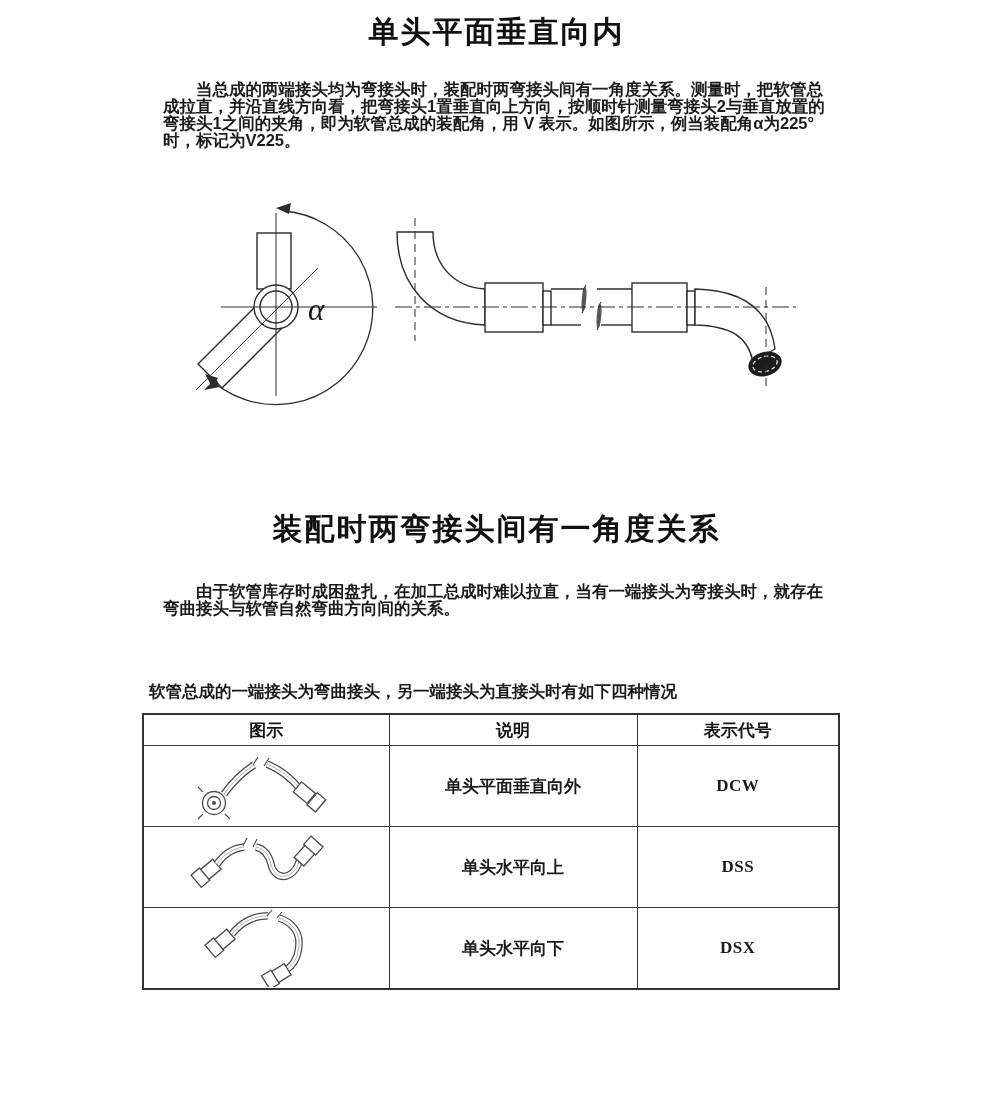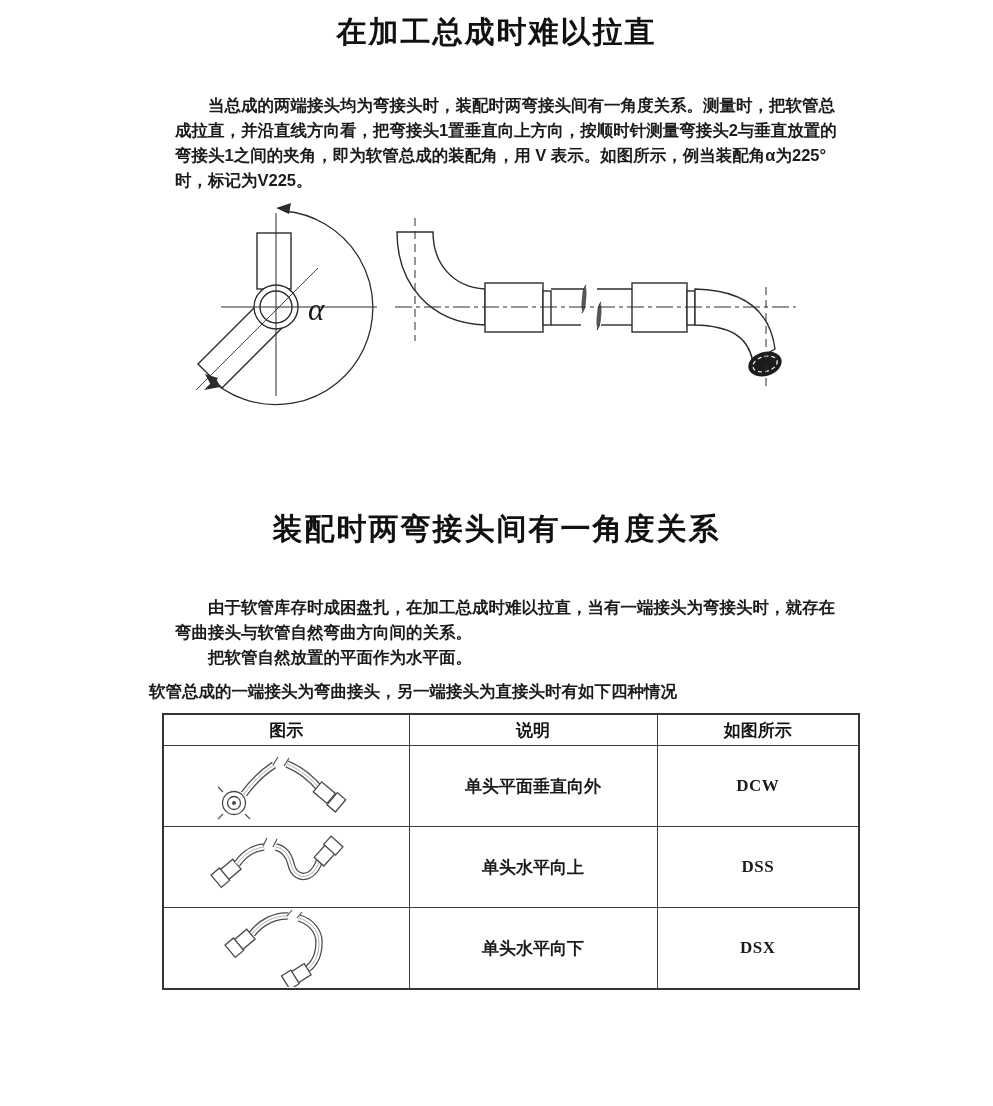--- a/index.html
+++ b/index.html
@@ -15,34 +15,34 @@
   .sec-title{
     position:absolute;left:0;width:100%;
     text-align:center;
     font-size:30px;font-weight:700;letter-spacing:2px;
     color:#111;margin:0;
   }
   #title1{top:12px;}
   #title2{top:509px;}
   .body-text{
     position:absolute;left:163px;width:668px;
-    font-size:16.5px;line-height:25px;font-weight:600;
-    color:#1b1b1b;margin:12px;
+    font-size:16.5px;line-height:17px;font-weight:600;
+    color:#1b1b1b;margin:0;
   }
   .body-text p{margin:0;text-indent:2em;}
   #para1{top:81px;}
   #para2{top:583px;}
   #table-intro{
     position:absolute;left:149px;top:681px;width:720px;
     font-size:16.5px;font-weight:700;color:#1b1b1b;margin:0;
   }
   #figures{position:absolute;left:150px;top:195px;}
   
   .spec-table{
-    position:absolute;left:162px;top:713px;
+    position:absolute;left:142px;top:713px;
     border-collapse:collapse;table-layout:fixed;
     background:#fff;
     padding-left:31px;
   }
   .spec-table th,.spec-table td{
     border:1.6px solid #3b3b3b;
     text-align:center;vertical-align:middle;
     padding:0;
   }
   .spec-table{border:2px solid #333;}
@@ -58,21 +58,21 @@
   .hoseI{stroke:#ffffff;stroke-width:5;fill:none;}
   .hoseM{stroke:#9d9d9d;stroke-width:0.8;fill:none;}
   .fit{fill:#ffffff;stroke:#4a4a4a;stroke-width:1.3;}
   .tick{stroke:#4a4a4a;stroke-width:1.1;}
 </style>
 </head>
 <body>
 
 <div class="page">
 
-  <h1 id="title1" class="sec-title">在加工总成时难以拉直</h1>
+  <h1 id="title1" class="sec-title">单头平面垂直向内</h1>
 
   <div id="para1" class="body-text">
     <p>当总成的两端接头均为弯接头时，装配时两弯接头间有一角度关系。测量时，把软管总成拉直，并沿直线方向看，把弯接头1置垂直向上方向，按顺时针测量弯接头2与垂直放置的弯接头1之间的夹角，即为软管总成的装配角，用 V 表示。如图所示，例当装配角α为225°时，标记为V225。</p>
   </div>
 
   <svg id="figures" width="700" height="215" viewBox="150 195 700 215">
 
     <g class="ink">
       <rect x="257" y="233" width="34" height="56" fill="#fff"></rect>
       <polygon points="266,296 290,320 222,388 198,364" fill="#fff"></polygon>
@@ -108,36 +108,35 @@
       <line x1="415" y1="218" x2="415" y2="341" stroke-dasharray="8 5" stroke-width="1"></line>
       <line x1="766" y1="287" x2="766" y2="386" stroke-dasharray="8 5" stroke-width="1"></line>
       <line x1="395" y1="307" x2="796" y2="307" stroke-dasharray="17 4 4 4" stroke-width="1"></line>
     </g>
   </svg>
 
   <h1 id="title2" class="sec-title">装配时两弯接头间有一角度关系</h1>
 
   <div id="para2" class="body-text">
     <p>由于软管库存时成困盘扎，在加工总成时难以拉直，当有一端接头为弯接头时，就存在弯曲接头与软管自然弯曲方向间的关系。</p>
-    <p>把软管自然放置的平面作为水平面。</p>
   </div>
 
   <p id="table-intro">软管总成的一端接头为弯曲接头，另一端接头为直接头时有如下四种情况</p>
 
   <table class="spec-table">
     <colgroup>
         <col style="width:246px">
         <col style="width:248px">
         <col style="width:202px">
       </colgroup>
     <thead>
       <tr>
         <th>图示</th>
         <th>说明</th>
-        <th>如图所示</th>
+        <th>表示代号</th>
       </tr>
     </thead>
     <tbody>
 
       <tr>
         <td class="illu-cell">
           <svg width="244" height="78" viewBox="0 0 244 78">
             <circle class="fit" cx="70" cy="56" r="11.5"></circle>
               <circle class="fit" cx="70" cy="56" r="6.5"></circle>
             <circle cx="70" cy="56" r="2" fill="#4a4a4a"></circle>

